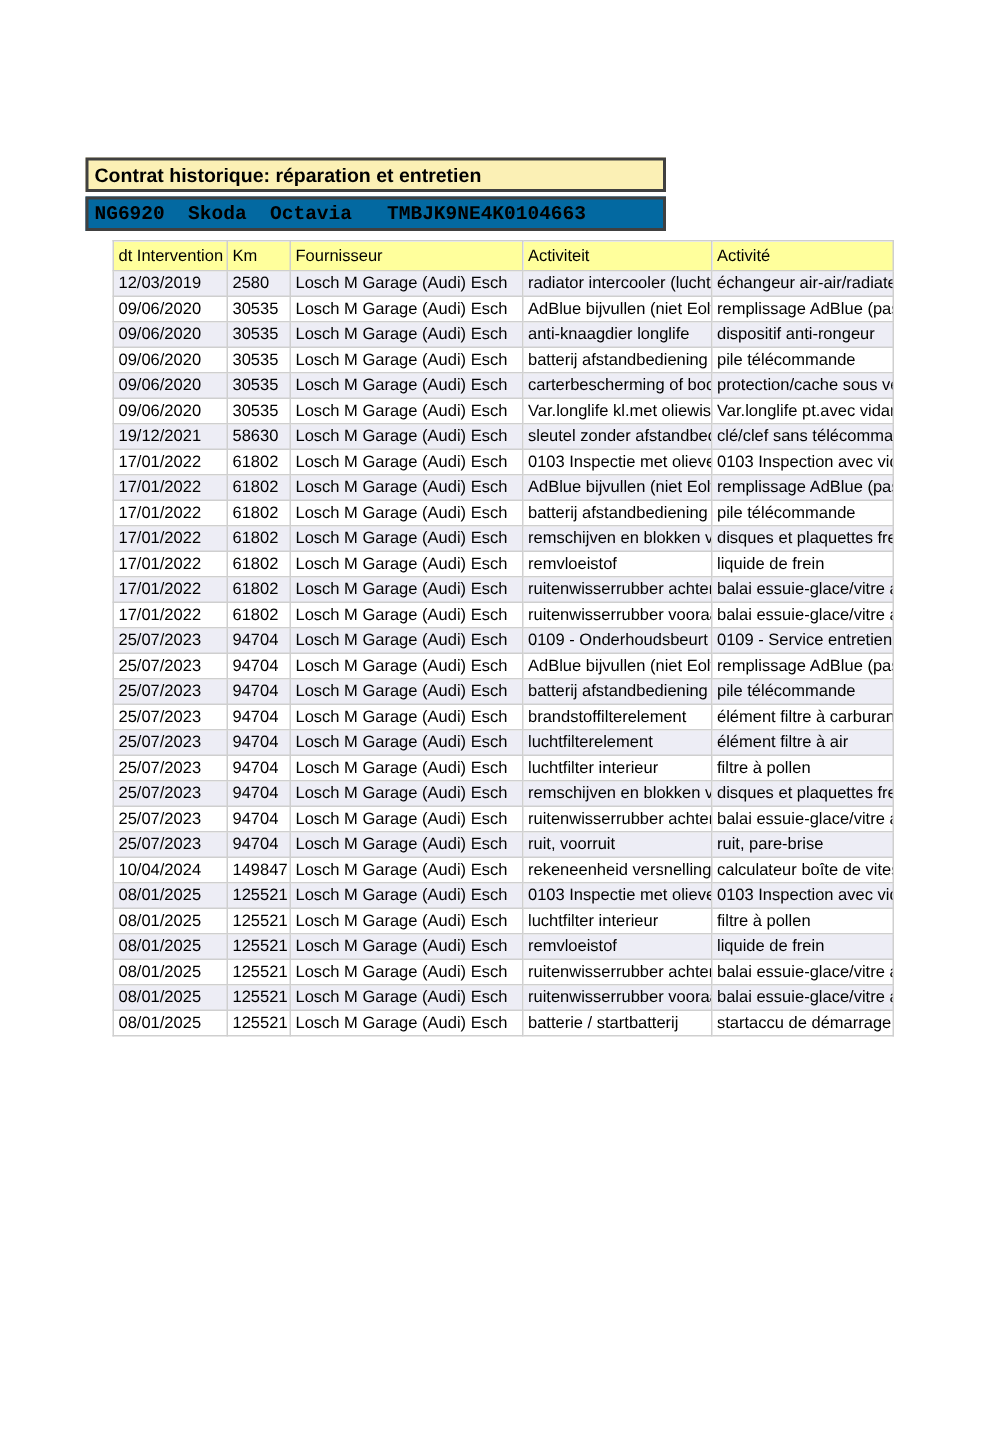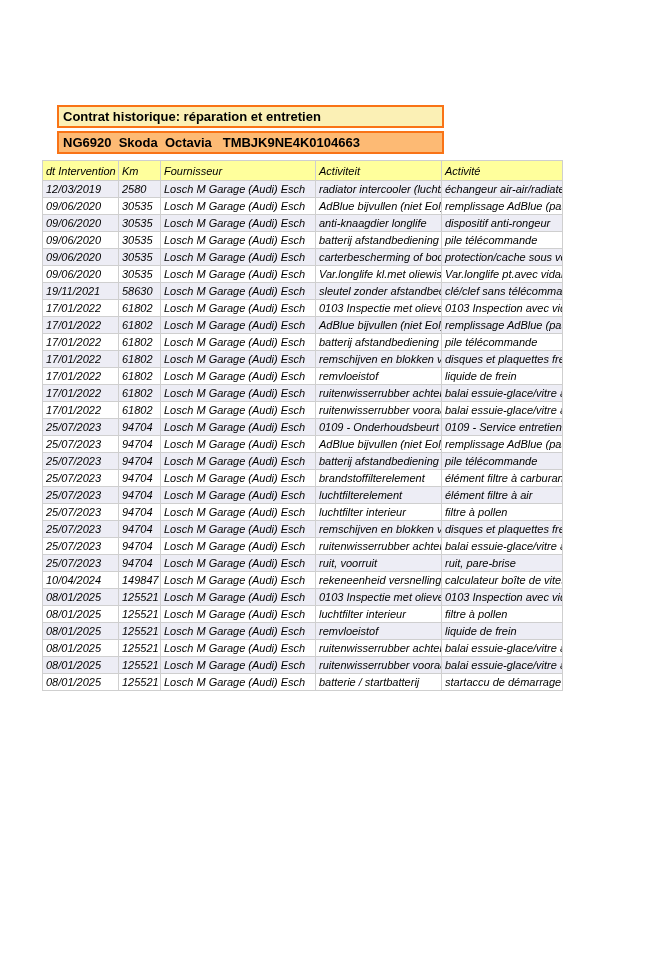--- a/index.html
+++ b/index.html
@@ -9,38 +9,37 @@
     font-family: "Liberation Sans", sans-serif;
     color: #000;
     position: relative;
     overflow: hidden;
   }
   .banner {
     position: absolute;
     left: 57px;
     width: 387px;
     height: 23px;
-    border: 2px solid #f97316;
+    border: 2px solid #404040;
     font-weight: bold;
     font-size: 13px;
     line-height: 19px;
     padding-left: 4px;
     white-space: pre;
     overflow: hidden;
   }
   #title-banner { top: 105px; background: #fbf0b5; }
-  #vehicle-banner { top: 131px; background: #fdba74; }
+  #vehicle-banner { top: 131px; background: #0369a1; font-family: Liberation Mono, monospace; }
   #history-table {
     position: absolute;
-    left: 42px;
+    left: 75px;
     top: 160px;
     width: 520px;
     border-collapse: collapse;
     table-layout: fixed;
-    font-style: italic;
   }
   #history-table th, #history-table td {
     border: 1px solid #cfcfcf;
     font-size: 11px;
     font-weight: normal;
     text-align: left;
     padding: 0 3px;
     white-space: nowrap;
     overflow: hidden;
     height: 16.3px;
@@ -119,21 +118,21 @@
         <td>protection/cache sous vé</td>
       </tr>
       <tr>
         <td>09/06/2020</td>
         <td>30535</td>
         <td>Losch M Garage (Audi) Esch</td>
         <td>Var.longlife kl.met oliewisse</td>
         <td>Var.longlife pt.avec vidan</td>
       </tr>
       <tr class="stripe">
-        <td>19/11/2021</td>
+        <td>19/12/2021</td>
         <td>58630</td>
         <td>Losch M Garage (Audi) Esch</td>
         <td>sleutel zonder afstandbedie</td>
         <td>clé/clef sans télécomman</td>
       </tr>
       <tr>
         <td>17/01/2022</td>
         <td>61802</td>
         <td>Losch M Garage (Audi) Esch</td>
         <td>0103 Inspectie met olieverv</td>

